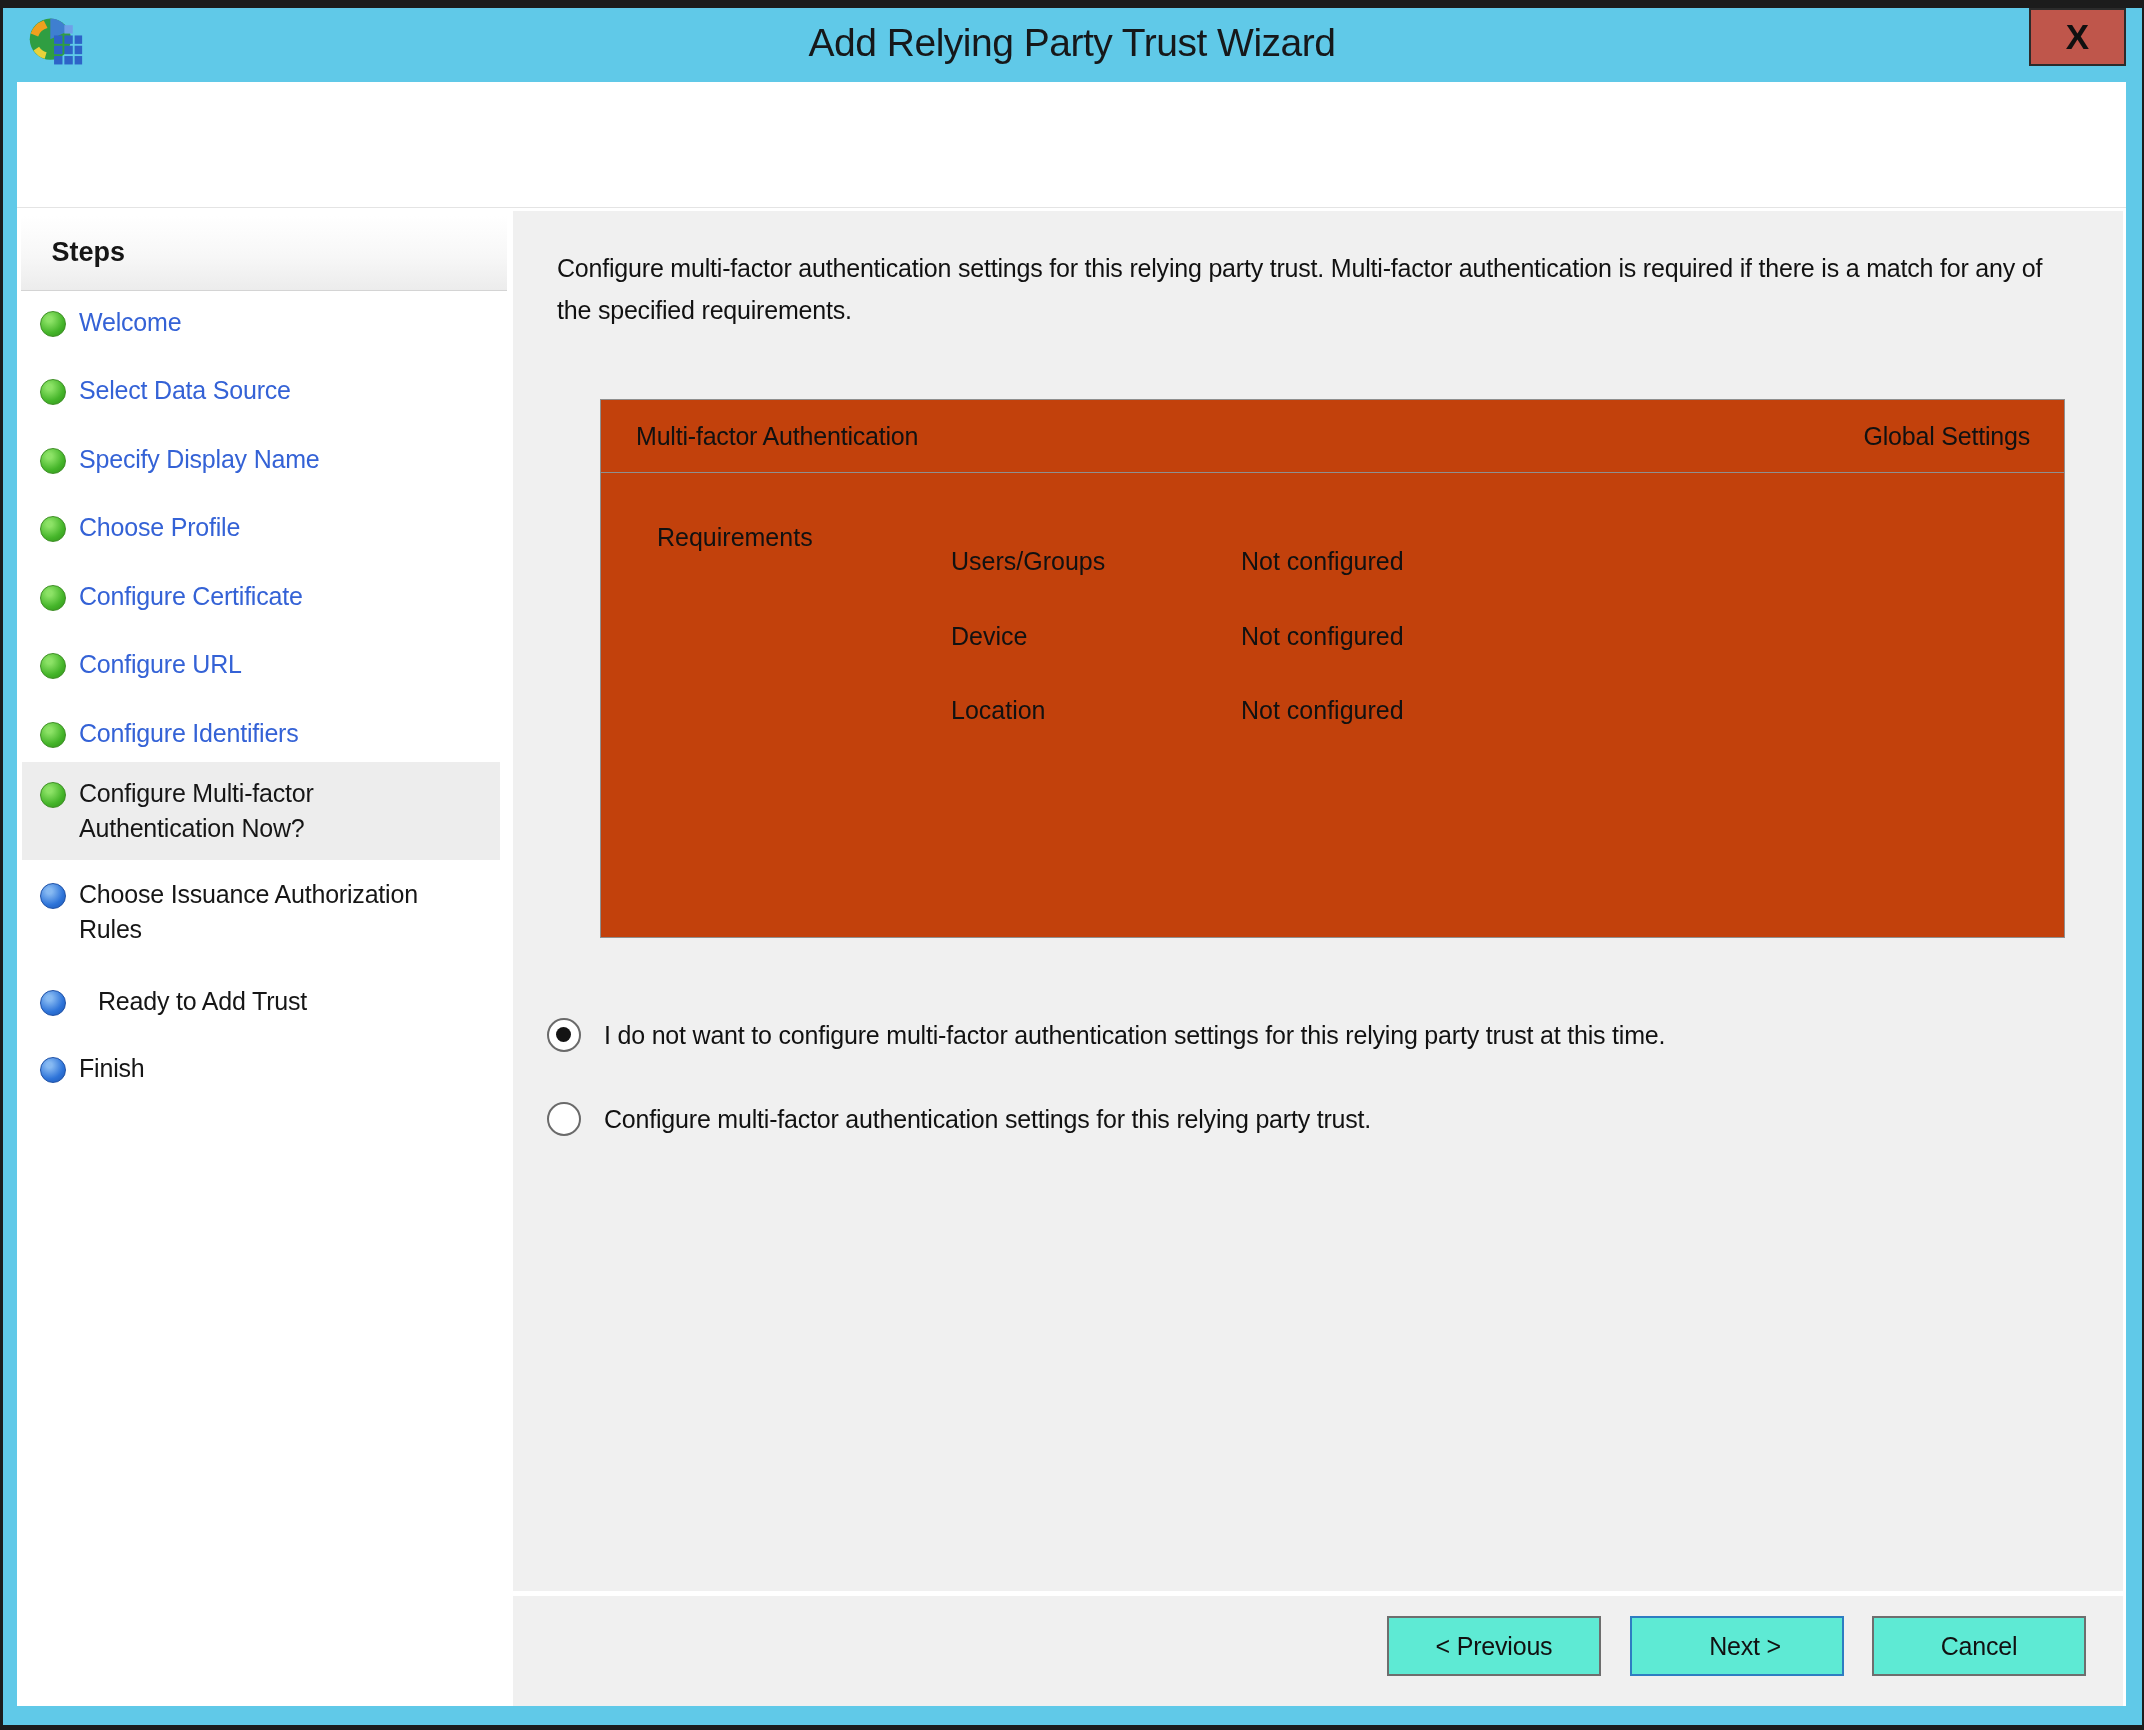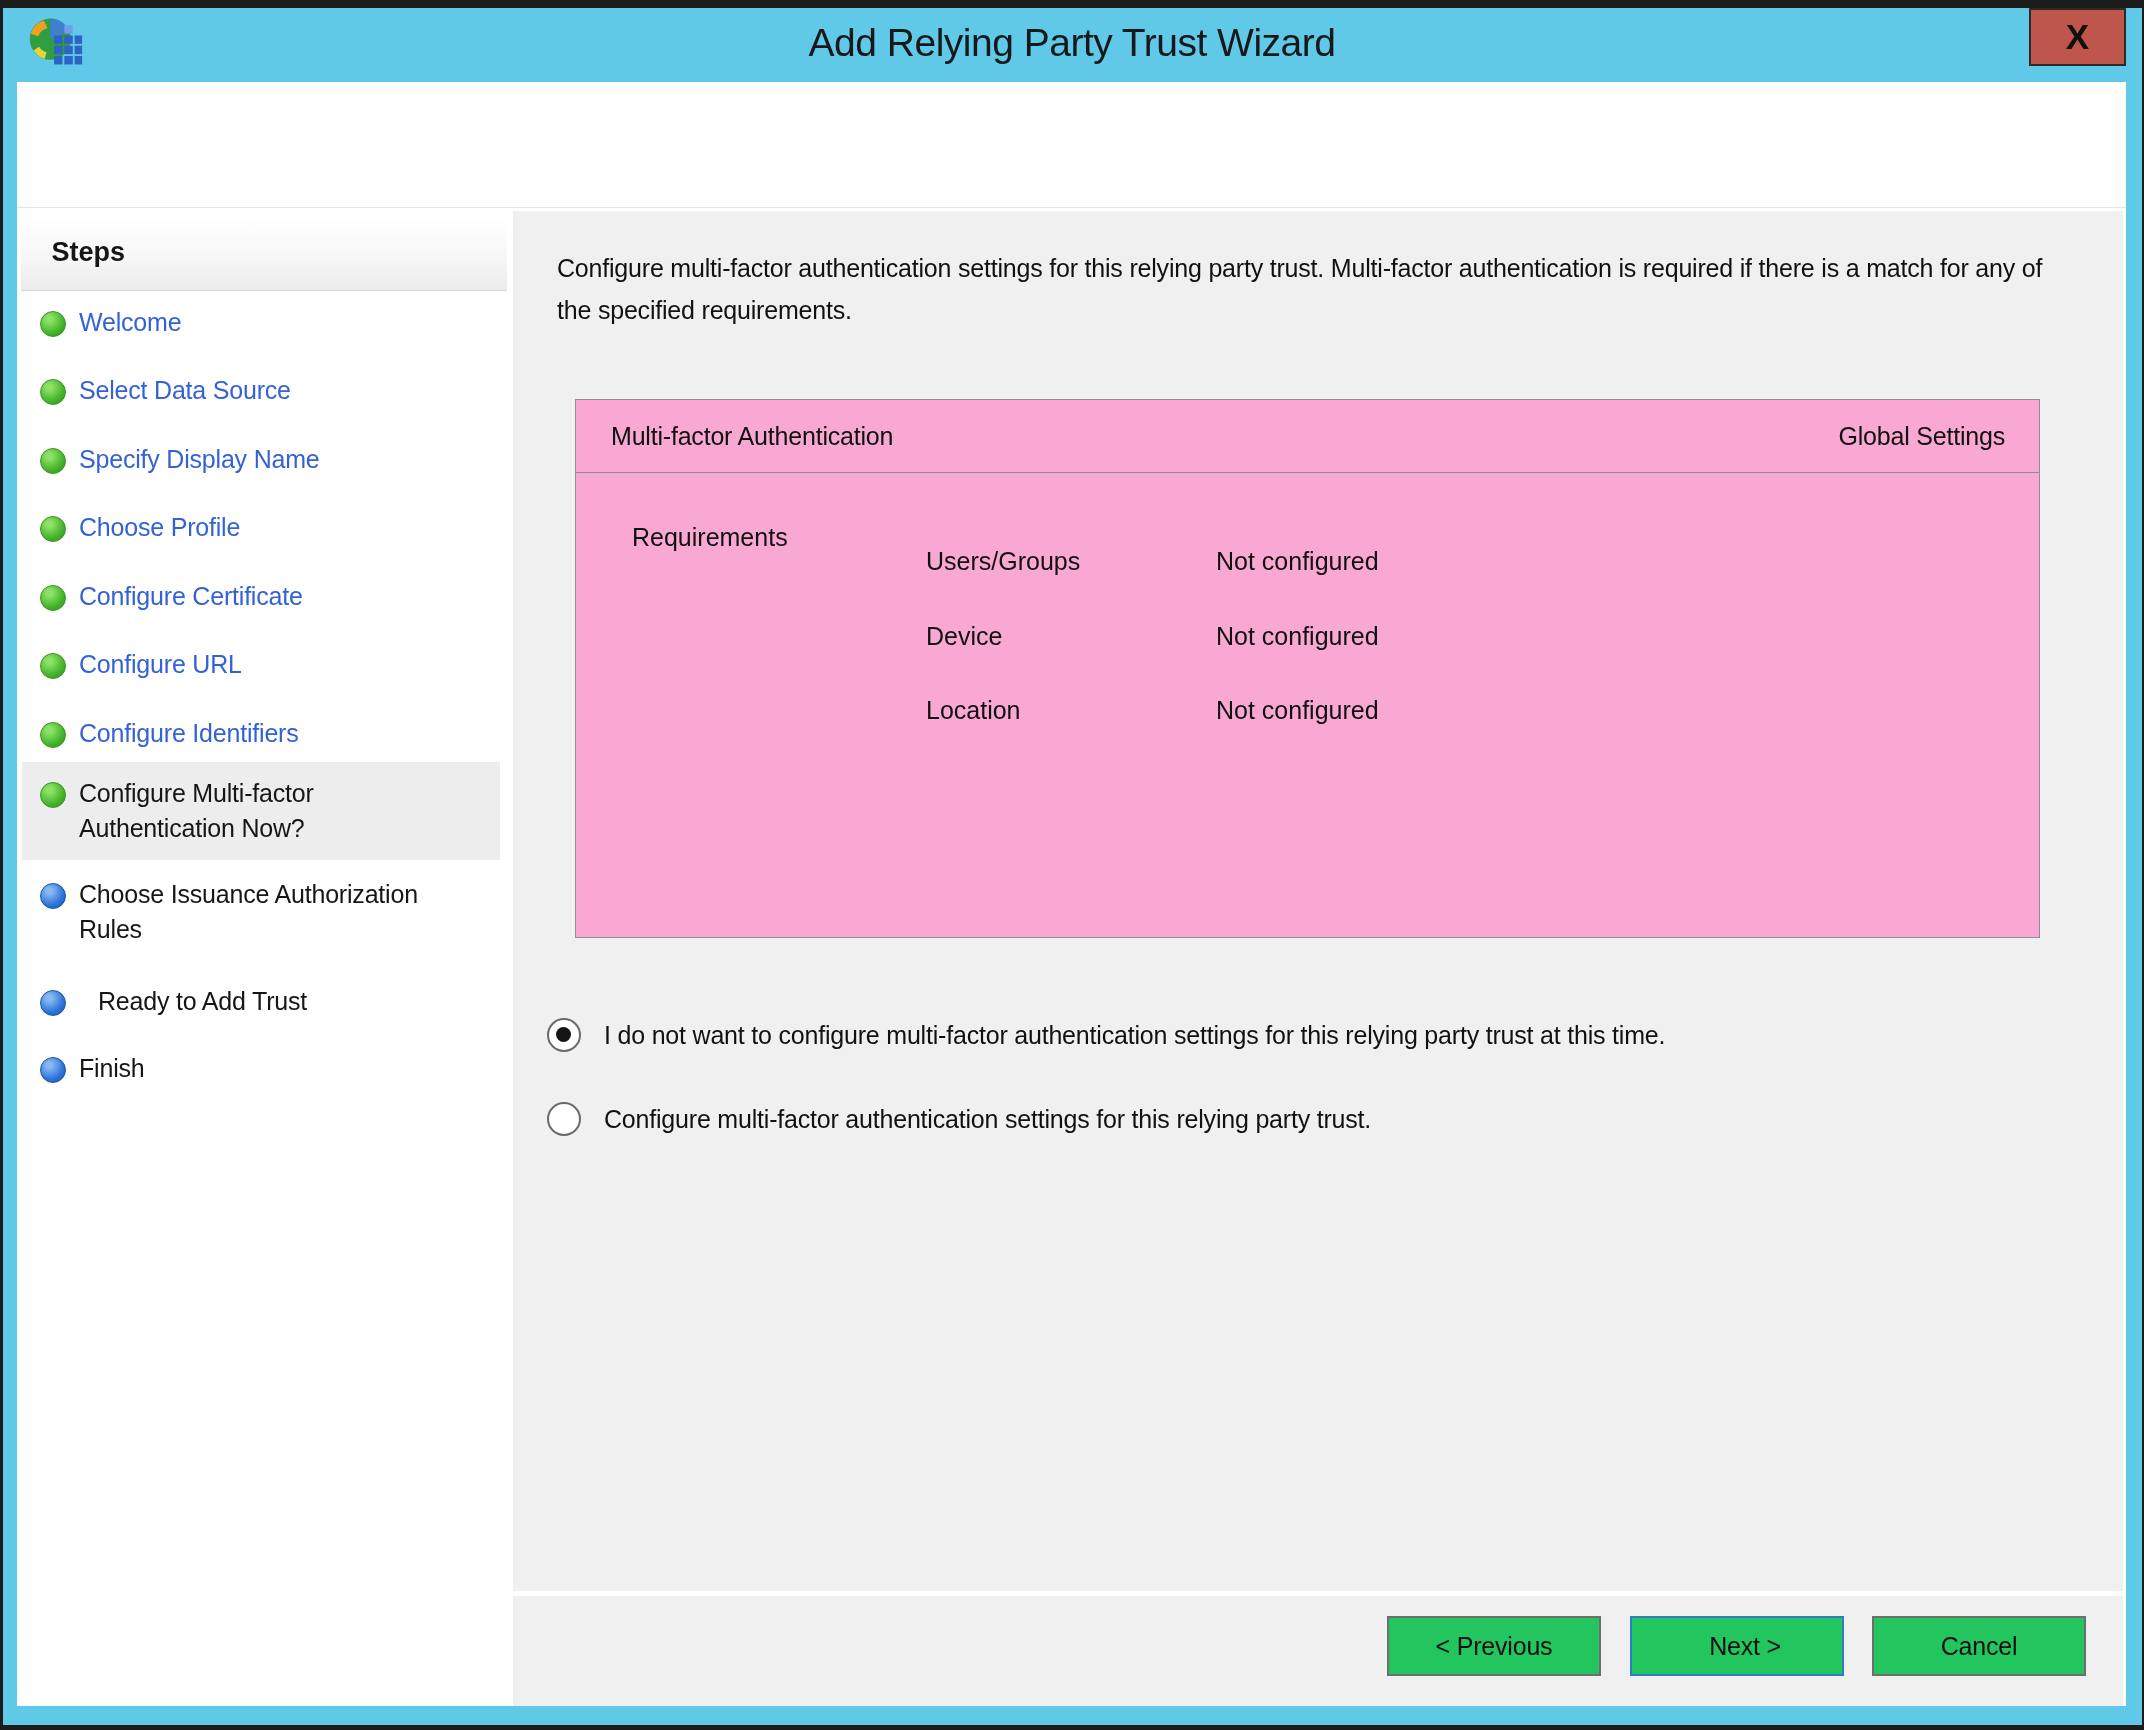--- a/index.html
+++ b/index.html
@@ -33,22 +33,22 @@
   .step.done .step-label{color:#3462d6;}
   .step.current .step-label,.step.pending .step-label{color:#161616;}
 
   
   .main-panel{position:absolute;left:513px;top:211px;width:1610px;height:1380px;background:#f0f0f0;}
   .button-bar{position:absolute;left:513px;top:1596px;width:1610px;height:110px;background:#f0f0f0;}
   .intro{position:absolute;left:557px;top:247px;width:1515px;font-size:25px;line-height:42px;
          letter-spacing:-0.2px;color:#111;}
 
   
-  .mfa-box{position:absolute;left:575px;top:399px;width:1465px;height:539px;
-           border:1.9px solid #8f8f8f;box-sizing:border-box;background:#f9a8d4;}
+  .mfa-box{position:absolute;left:600px;top:399px;width:1465px;height:539px;
+           border:1.9px solid #8f8f8f;box-sizing:border-box;background:#c2410c;}
   .mfa-header{position:absolute;left:0;top:0;width:100%;height:73px;border-bottom:1.9px solid #8f8f8f;box-sizing:border-box;}
   .mfa-title{position:absolute;left:35px;top:22.4px;font-size:25px;color:#111;letter-spacing:-0.2px;}
   .mfa-global{position:absolute;right:34px;top:22.4px;font-size:25px;color:#111;letter-spacing:-0.2px;}
   .mfa-reqlabel{position:absolute;left:56px;top:123px;font-size:25px;color:#111;}
   .trow{position:absolute;left:0;width:100%;height:37px;margin-top:24px;}
   .tname{position:absolute;left:350px;font-size:25px;color:#111;}
   .tval{position:absolute;left:640px;font-size:25px;color:#111;}
 
   
   .radio-row{position:absolute;left:547px;display:flex;align-items:center;cursor:pointer;}
@@ -57,21 +57,21 @@
   .radio-circle.sel::after{content:"";position:absolute;left:6.5px;top:6.5px;width:15px;height:15px;
                 border-radius:50%;background:#141414;}
   .radio-label{margin-left:23px;font-size:25px;color:#111;letter-spacing:-0.2px;white-space:nowrap;}
 
   
   .footnote{position:absolute;left:557px;top:1212px;width:1492px;font-size:25px;line-height:42px;
             letter-spacing:-0.2px;color:#111;}
   .fn-link,.fn-after{color:#2b3bd8;text-decoration:underline;cursor:pointer;}
 
   
-  .wiz-btn{position:absolute;top:1616px;width:214px;height:60px;background:#22c55e;
+  .wiz-btn{position:absolute;top:1616px;width:214px;height:60px;background:#5eead4;
            border:2.8px solid #6e6e6e;font-size:25px;color:#111;font-family:"Liberation Sans",sans-serif;
            letter-spacing:-0.2px;cursor:pointer;padding:0;}
   .wiz-btn.default{border:2.8px solid #2e7dc2;padding-left:16px;}
   #btn-prev{left:1387px;} #btn-next{left:1630px;} #btn-cancel{left:1872px;}
 </style>
 </head>
 <body>
 
 <div class="page">
 

